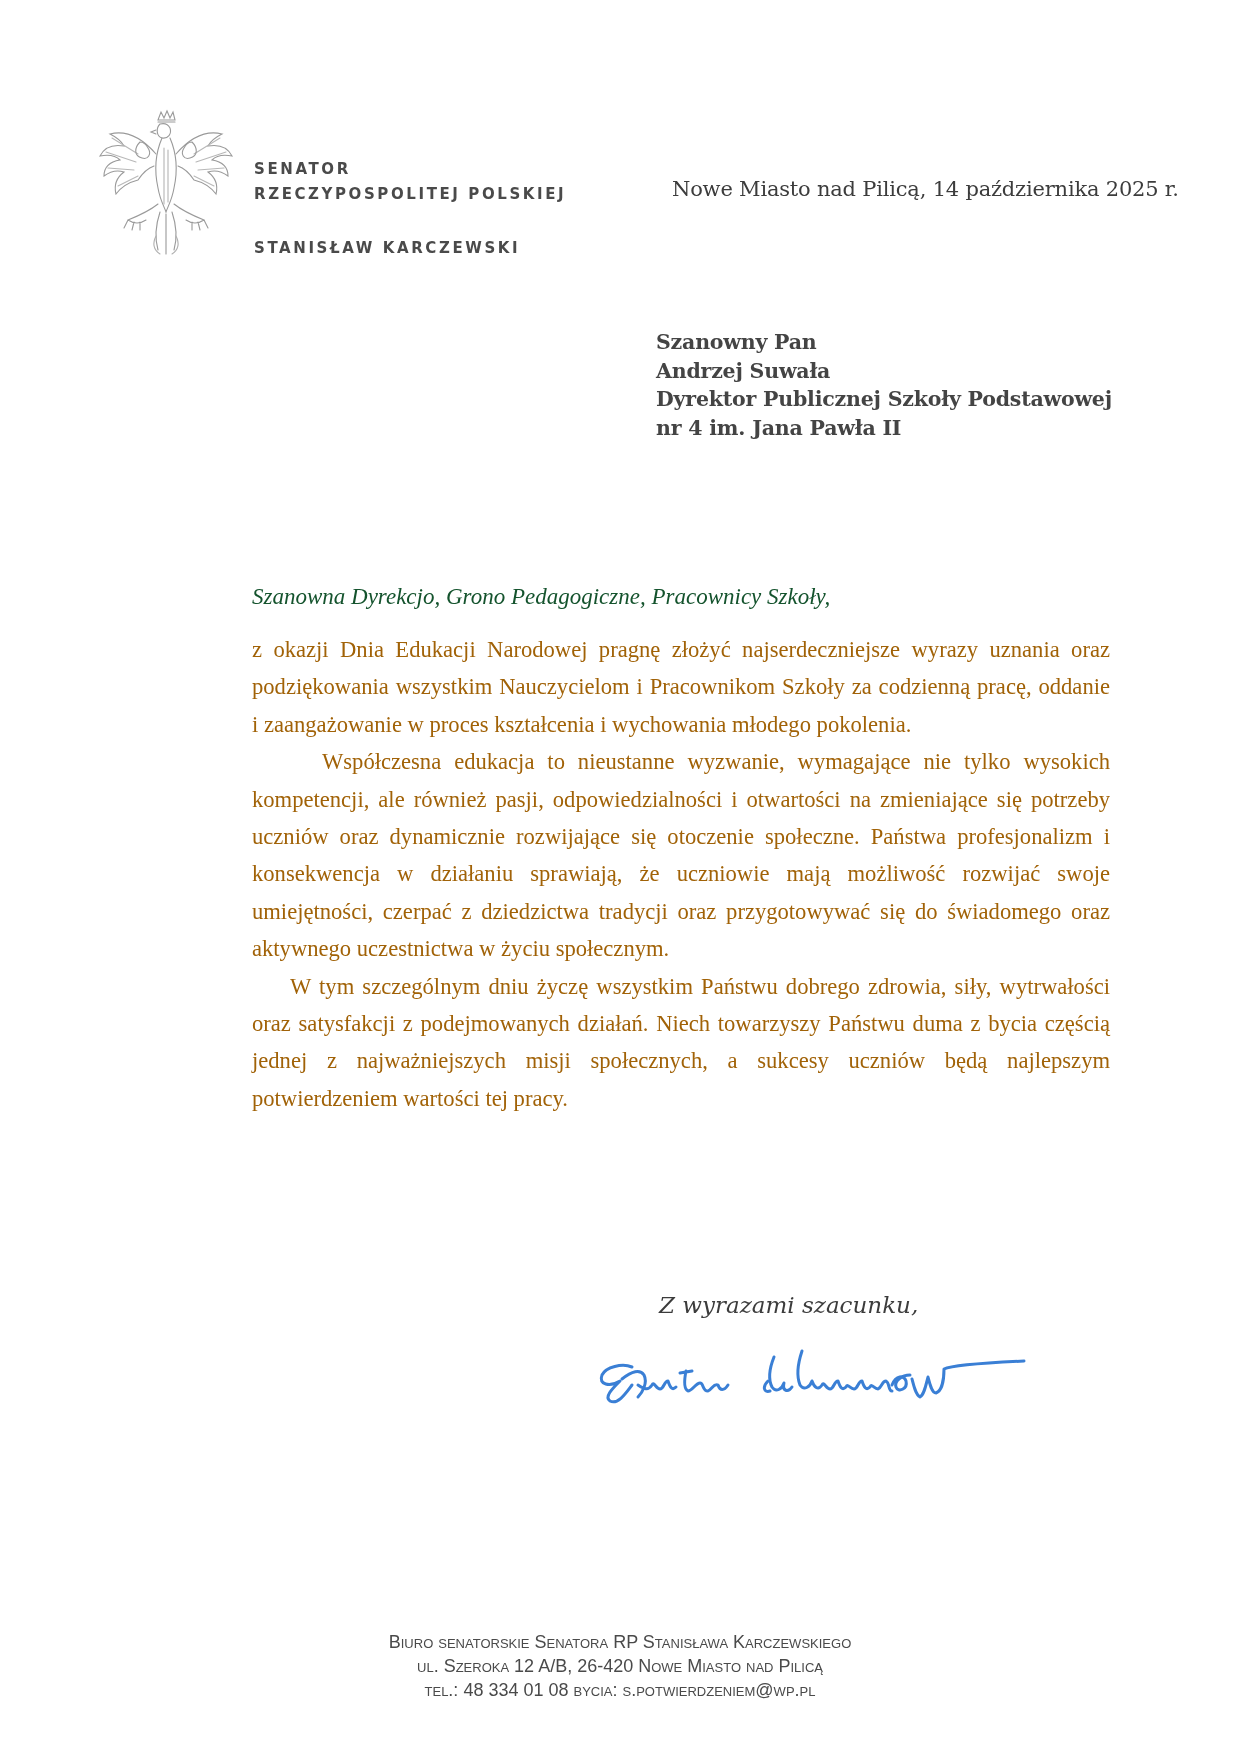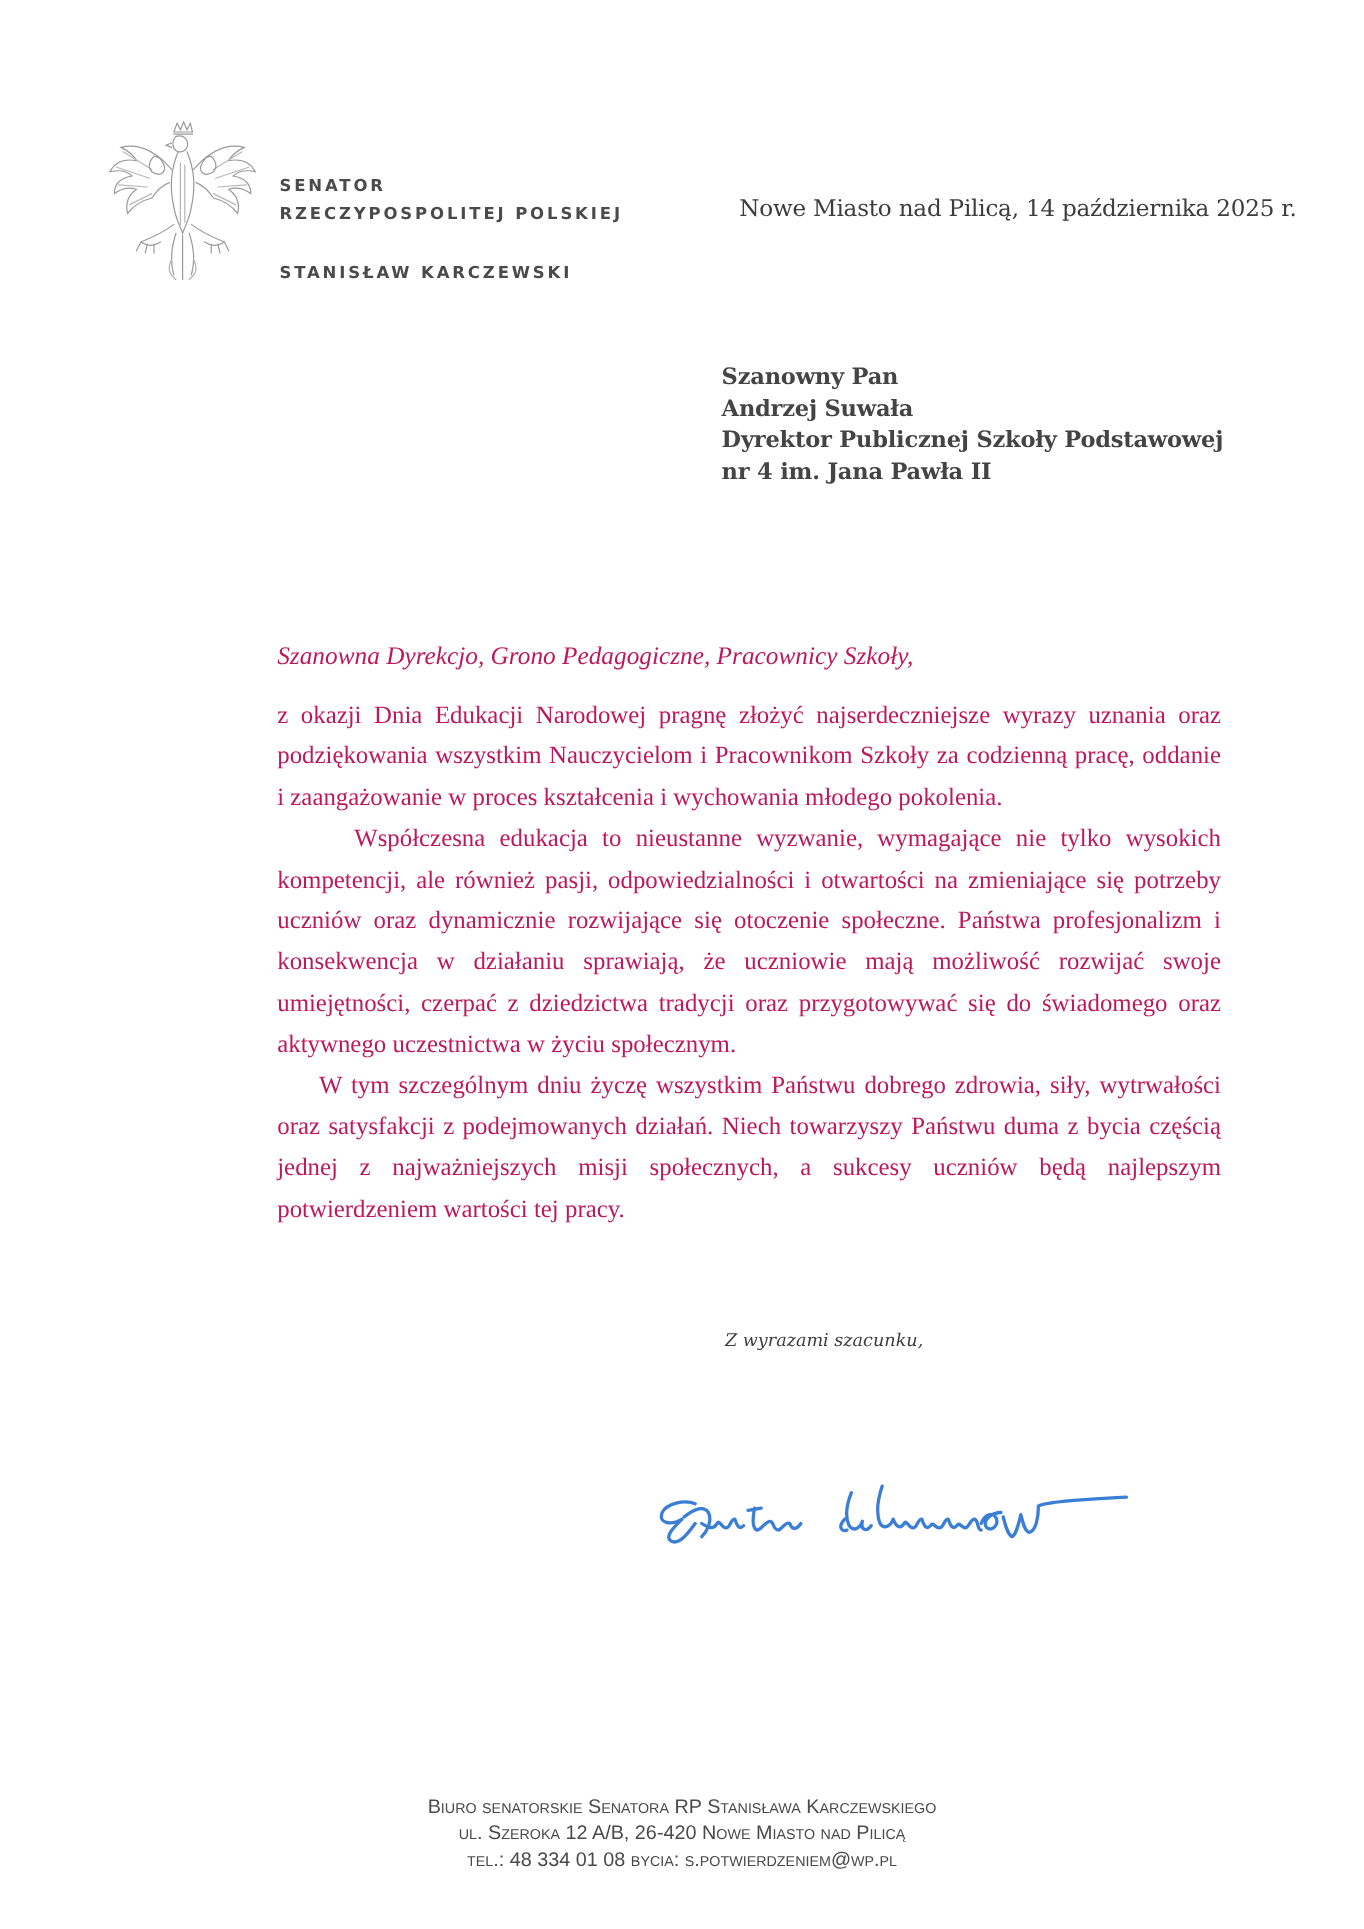--- a/index.html
+++ b/index.html
@@ -16,30 +16,30 @@
   #lh-name { left: 254px; top: 239px; }
 
   
   #date { left: 672px; top: 177px; font-family: "DejaVu Serif", serif; font-size: 21px; color: #3c3c3c; white-space: nowrap; letter-spacing: -0.2px; }
 
   
   #addressee { left: 656px; top: 328px; font-family: "DejaVu Serif", serif; font-weight: bold; font-size: 20.5px; line-height: 28.5px; color: #444; letter-spacing: -0.2px; }
   #addressee div { white-space: nowrap; }
 
   
-  #salutation { left: 252px; top: 584px; font-family: "Liberation Serif", serif; font-style: italic; font-size: 23px; color: #be185d; white-space: nowrap; }
+  #salutation { left: 252px; top: 584px; font-family: "Liberation Serif", serif; font-style: italic; font-size: 23px; color: #14532d; white-space: nowrap; }
 
   
-  #body { left: 252px; top: 631px; width: 858px; font-family: "Liberation Serif", serif; font-size: 22.6px; line-height: 37.4px; color: #be185d; }
+  #body { left: 252px; top: 631px; width: 858px; font-family: "Liberation Serif", serif; font-size: 22.6px; line-height: 37.4px; color: #a16207; }
   #body p { margin: 0; text-align: justify; text-align-last: left; }
   #body p.indent { text-indent: 70px; }
   #body p.indent-small { text-indent: 38px; }
 
   
-  #closing { left: 659px; top: 1209px; font-family: "DejaVu Serif", serif; font-style: italic; font-size: 16px; color: #3c3c3c; white-space: nowrap; }
+  #closing { left: 659px; top: 1292px; font-family: "DejaVu Serif", serif; font-style: italic; font-size: 23px; color: #3c3c3c; white-space: nowrap; }
 
   
   #signature { left: 592px; top: 1345px; width: 440px; height: 70px; }
 
   
   #footer { left: 300px; top: 1630px; width: 640px; text-align: center; font-family: "Liberation Sans", sans-serif; color: #4a4a4a; font-size: 18px; line-height: 24px; }
   #footer .sc { font-variant: small-caps; }
   #footer div { white-space: nowrap; }
 </style>
 </head>

